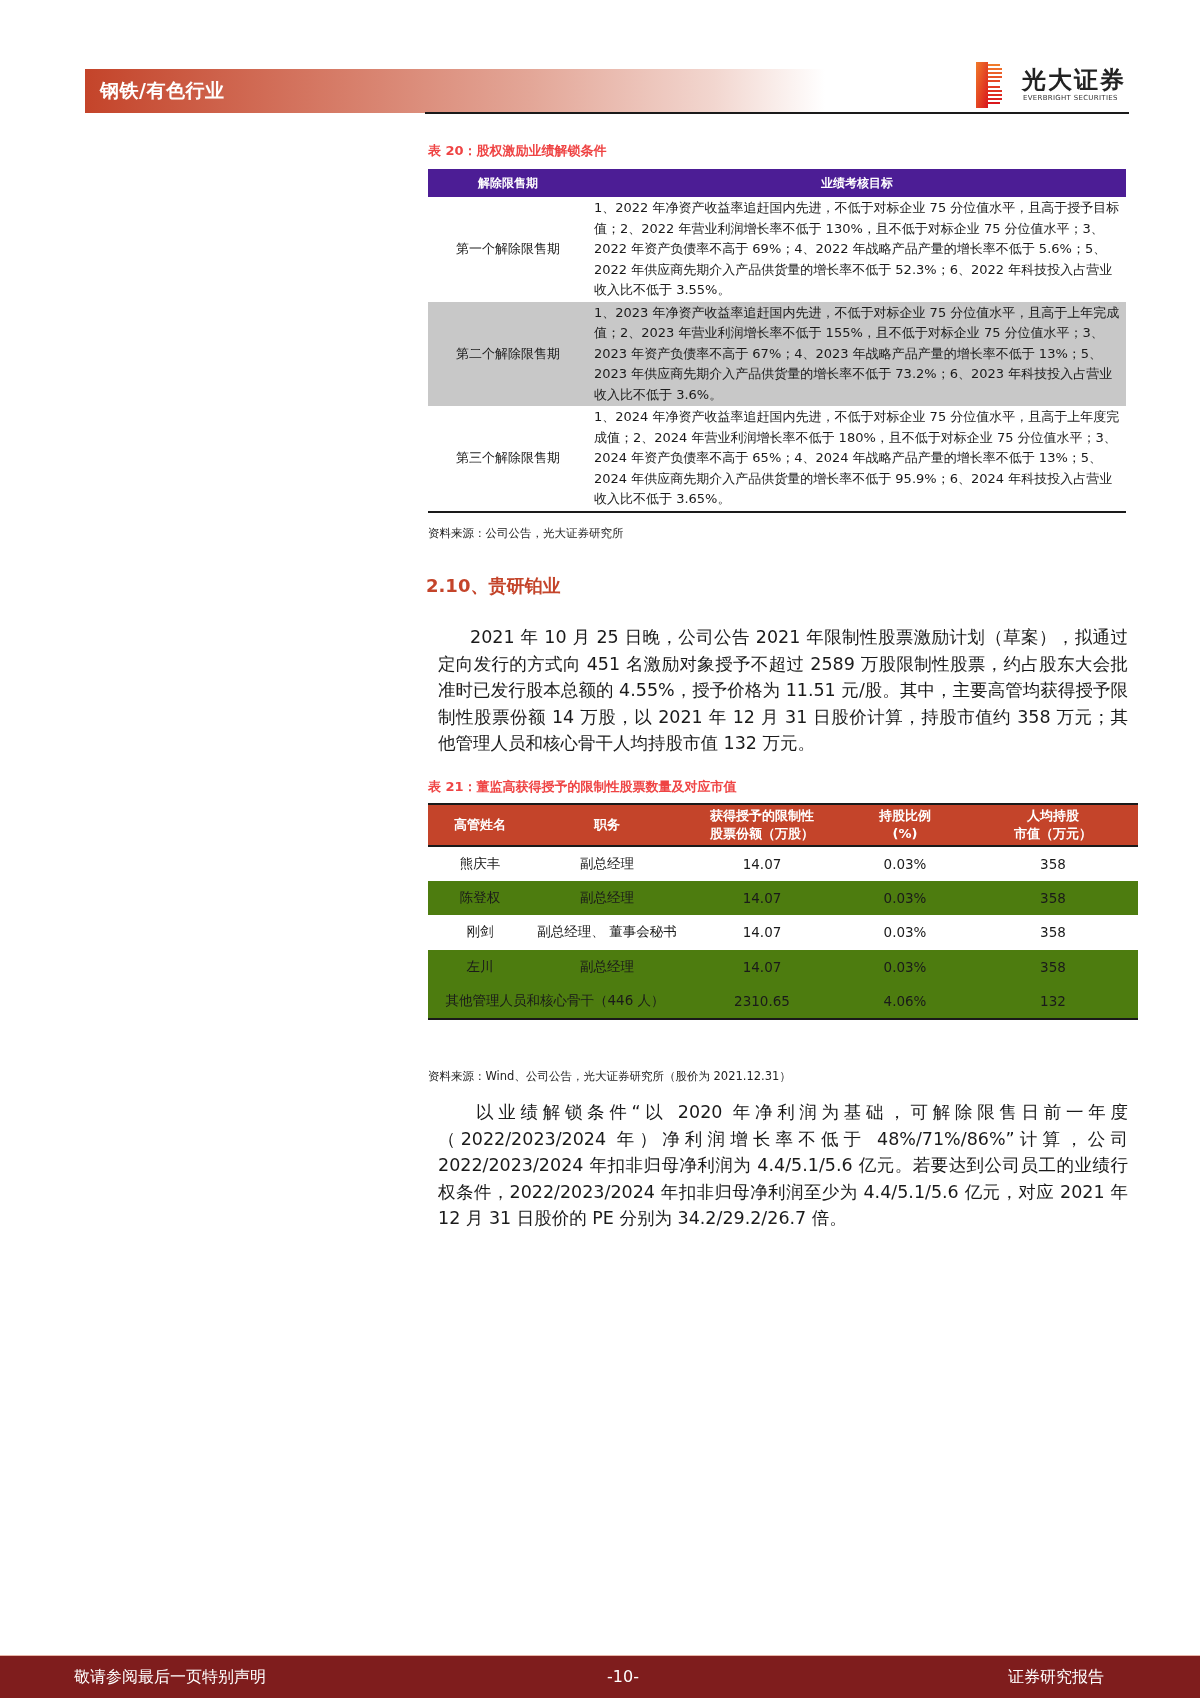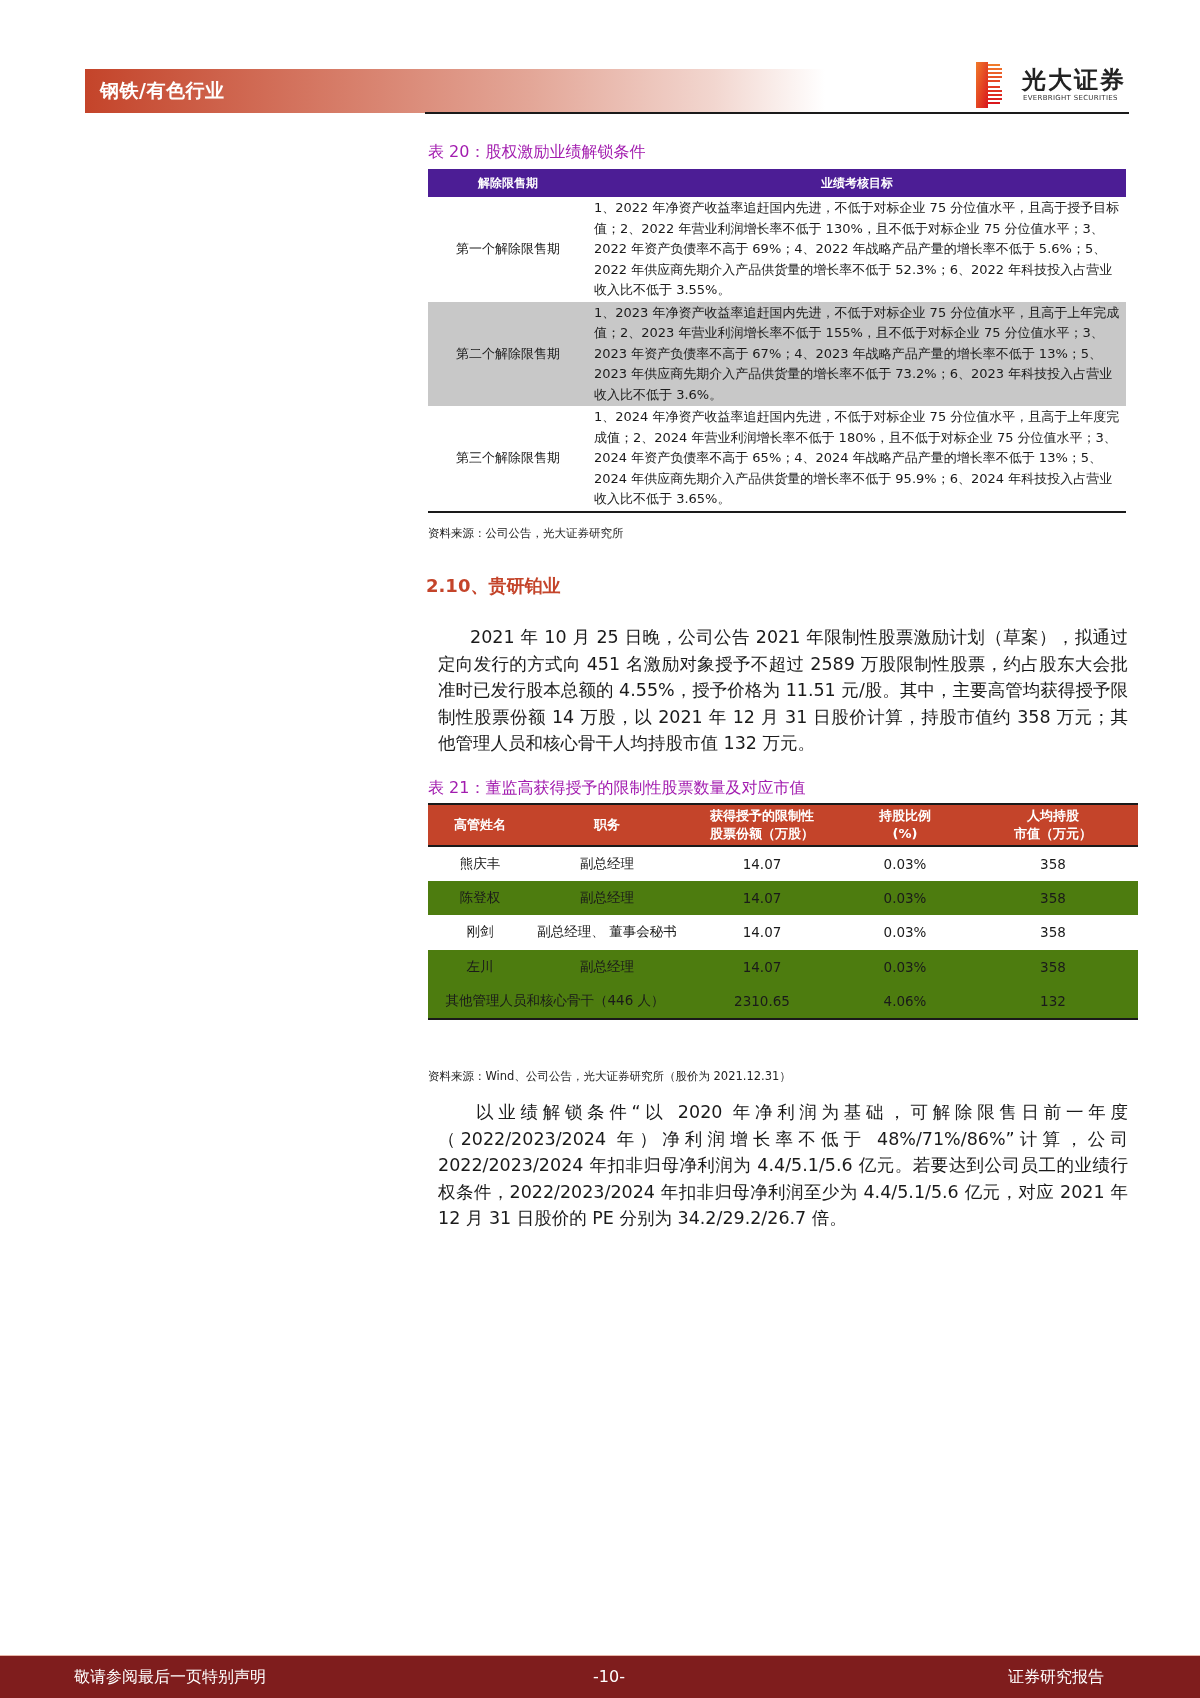--- a/index.html
+++ b/index.html
@@ -14,21 +14,21 @@
   .header-band span {
     position: absolute; left: 15px; top: 9px; color: #ffffff; font-weight: bold; font-size: 19px;
     letter-spacing: 0.5px;
   }
   .header-rule { position: absolute; left: 425px; top: 112px; width: 704px; height: 2px; background: #1a1a1a; }
   .logo { position: absolute; left: 976px; top: 62px; width: 150px; height: 46px; text-align: right; }
   .logo .mark { position: absolute; left: 0; top: 0; width: 28px; height: 46px; }
   .logo .cn { position: absolute; left: 46px; top: 2px; font-size: 24px; font-weight: bold; color: #222; letter-spacing: 2px; }
   .logo .en { position: absolute; left: 47px; top: 32px; font-size: 7px; color: #333; letter-spacing: 0.3px; }
 
-  .tbl-title { position: absolute; left: 428px; font-weight: normal; font-size: 16px; color: #a21caf; }
+  .tbl-title { position: absolute; left: 428px; font-weight: bold; font-size: 13px; color: #ef4444; }
   .t20 { position: absolute; left: 428px; top: 169px; width: 698px; border-collapse: collapse; }
   .t20 th { background: #4c1d95; color: #fff; font-size: 12px; font-weight: bold; height: 28px; text-align: center; }
   .t20 td { font-size: 13px; line-height: 20.5px; vertical-align: middle; }
   .t20 td.period { width: 160px; text-align: center; }
   .t20 td.goal { padding: 1px 2px 1px 6px; }
   .t20 tr.shade td { background: #c8c8c8; }
   .t20 tr.last td { border-bottom: 2px solid #1a1a1a; }
 
   .source { position: absolute; left: 428px; font-size: 11.5px; color: #222; }
 
@@ -41,21 +41,21 @@
   .t21 thead tr { border-top: 2px solid #1a1a1a; border-bottom: 2px solid #1a1a1a; }
   .t21 th { background: #c4442a; color: #fff; font-size: 13px; font-weight: bold; height: 42px; text-align: center; line-height: 18px; }
   .t21 td { font-size: 13.5px; height: 34.5px; text-align: center; }
   .t21 tr.shade td { background: #4d7c0f; }
   .t21 tr.last td { border-bottom: 2px solid #1a1a1a; }
 
   .footer-line { position: absolute; left: 0; top: 1655px; width: 1200px; height: 1px; background: #e8b5a8; }
   .footer { position: absolute; left: 0; top: 1656px; width: 1200px; height: 42px; background: #7f1d1d; color: #fff; font-size: 16px; }
   .footer span { position: absolute; top: 11px; }
   .footer .left { left: 74px; }
-  .footer .center { left: 593px; }
+  .footer .center { left: 607px; }
   .footer .right { left: 1008px; }
 </style>
 </head>
 <body>
 
 <div class="header-band">
   <span>钢铁/有色行业</span>
 </div>
 <div class="header-rule"></div>
 <div class="logo">

